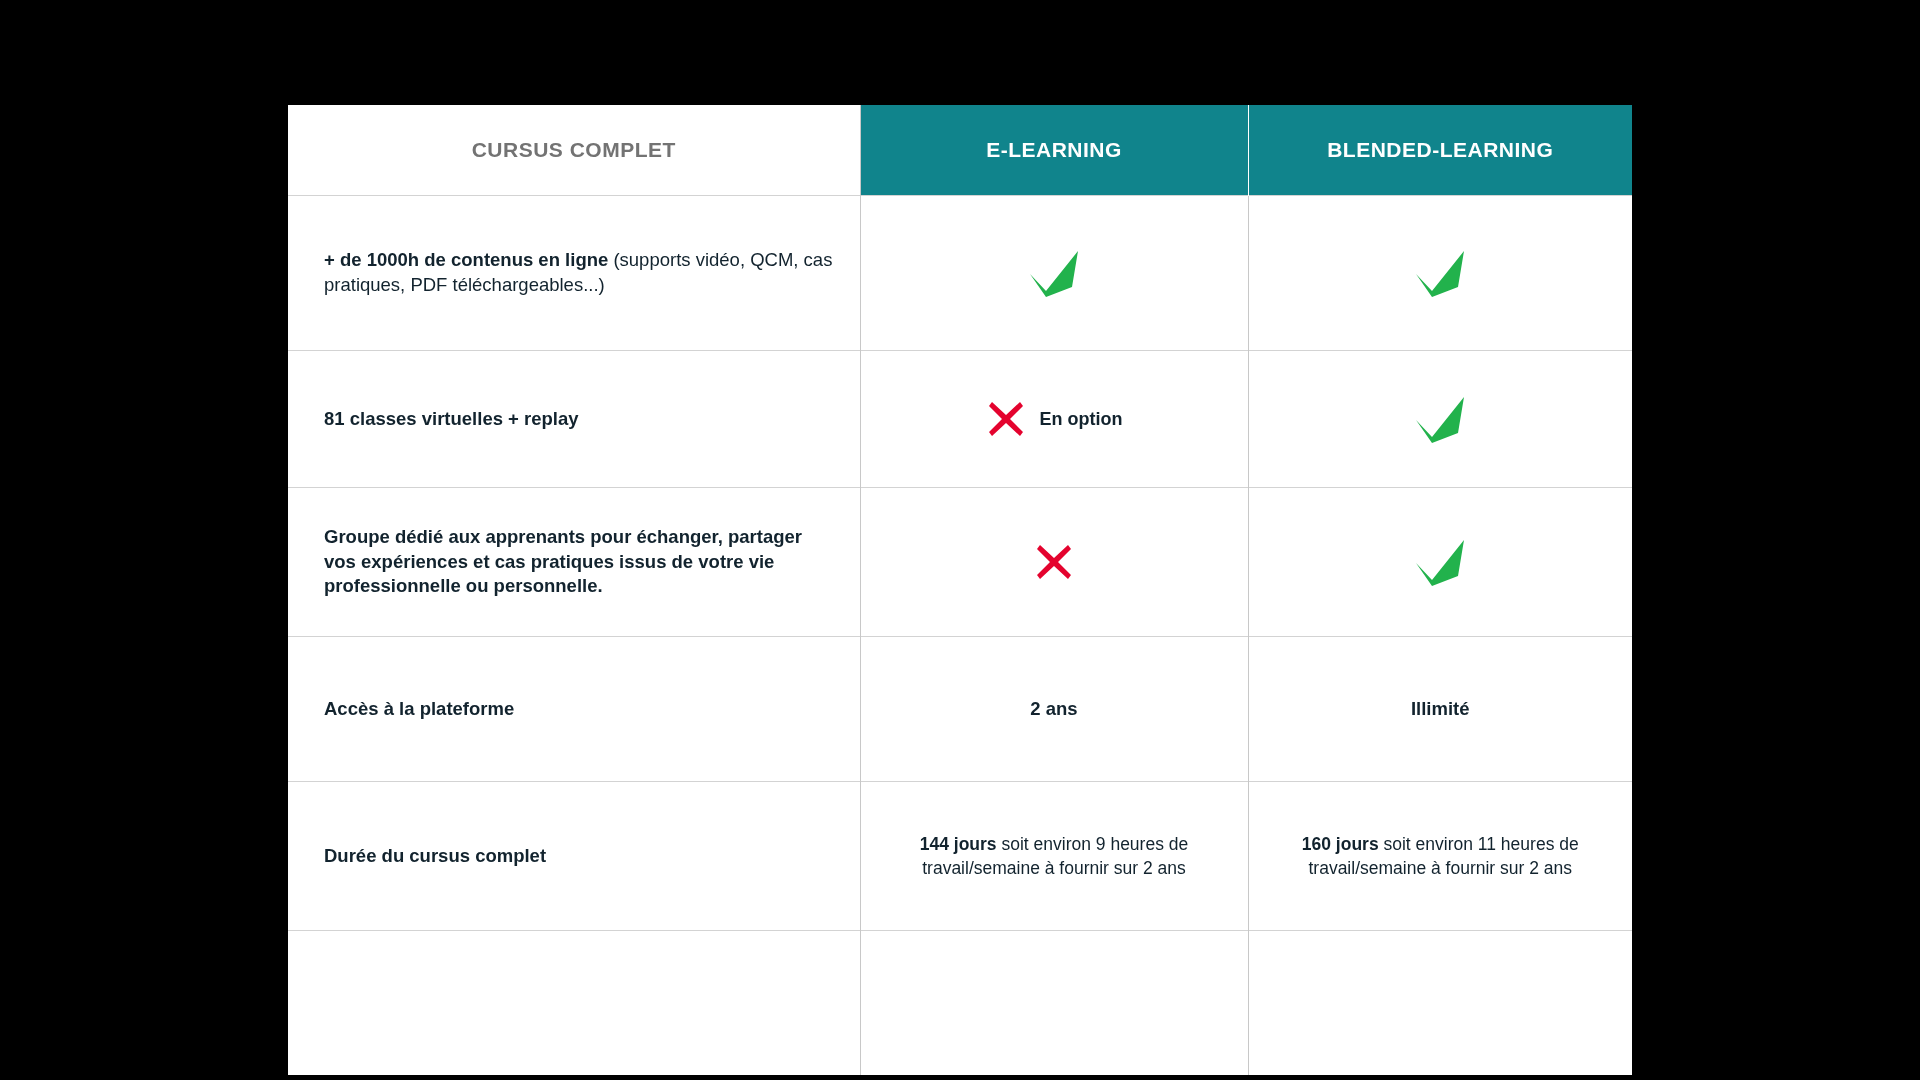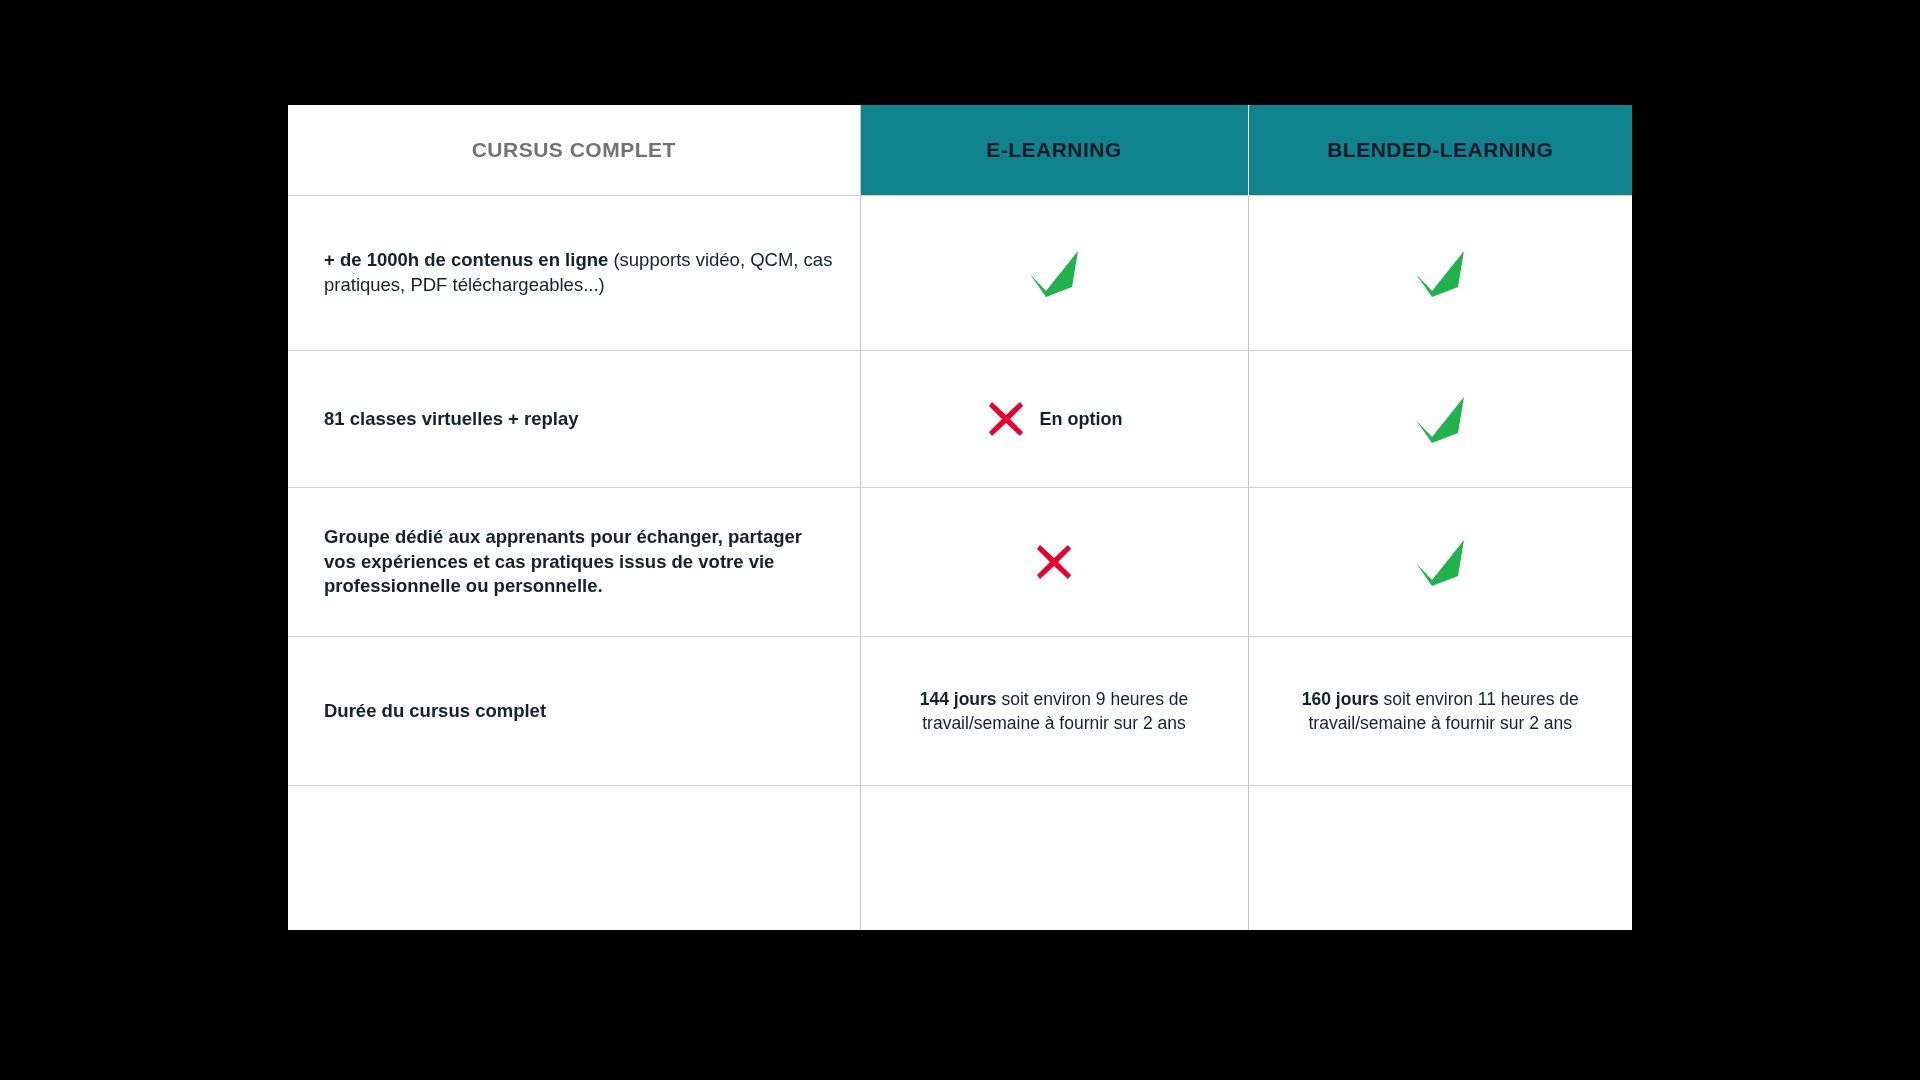--- a/index.html
+++ b/index.html
@@ -44,21 +44,21 @@
     font-weight: bold;
     letter-spacing: 0.5px;
   }
   th.head-label {
     background: #ffffff;
     color: #737373;
     border-right: 1px solid #c8c8c8;
   }
   th.head-accent {
     background: #10848c;
-    color: #0f172a;
+    color: #ffffff;
   }
   th.head-accent.second {
     border-left: 1px solid #ffffff;
   }
 
   tbody td {
     border-top: 1px solid #d3d3d3;
     vertical-align: middle;
     background: #ffffff;
   }
@@ -212,20 +212,31 @@
             <div class="mark-row">
               <span class="icon-check">
                 <svg viewBox="0 0 56 52" width="56" height="52">
                     <path d="M4 27 L20 44 L52 4 L46 40 L20 50 Z" fill="#22b24c"></path>
                   </svg>
               </span>
             </div>
           </td>
         </tr>
 
+        <tr class="row-h5">
+          <td class="feature">
+            <b>Accès à la plateforme</b>
+          </td>
+          <td class="cell">
+            <span class="plain-value">2 ans</span>
+          </td>
+          <td class="cell col2">
+            <span class="plain-value">Illimité</span>
+          </td>
+        </tr>
 
         <tr class="row-h6">
           <td class="feature">
             <b>Durée du cursus complet</b>
           </td>
           <td class="cell">
             <div class="duration">
               <b>144 jours</b><span> soit environ 9 heures de travail/semaine à fournir sur 2 ans</span>
             </div>
           </td>

